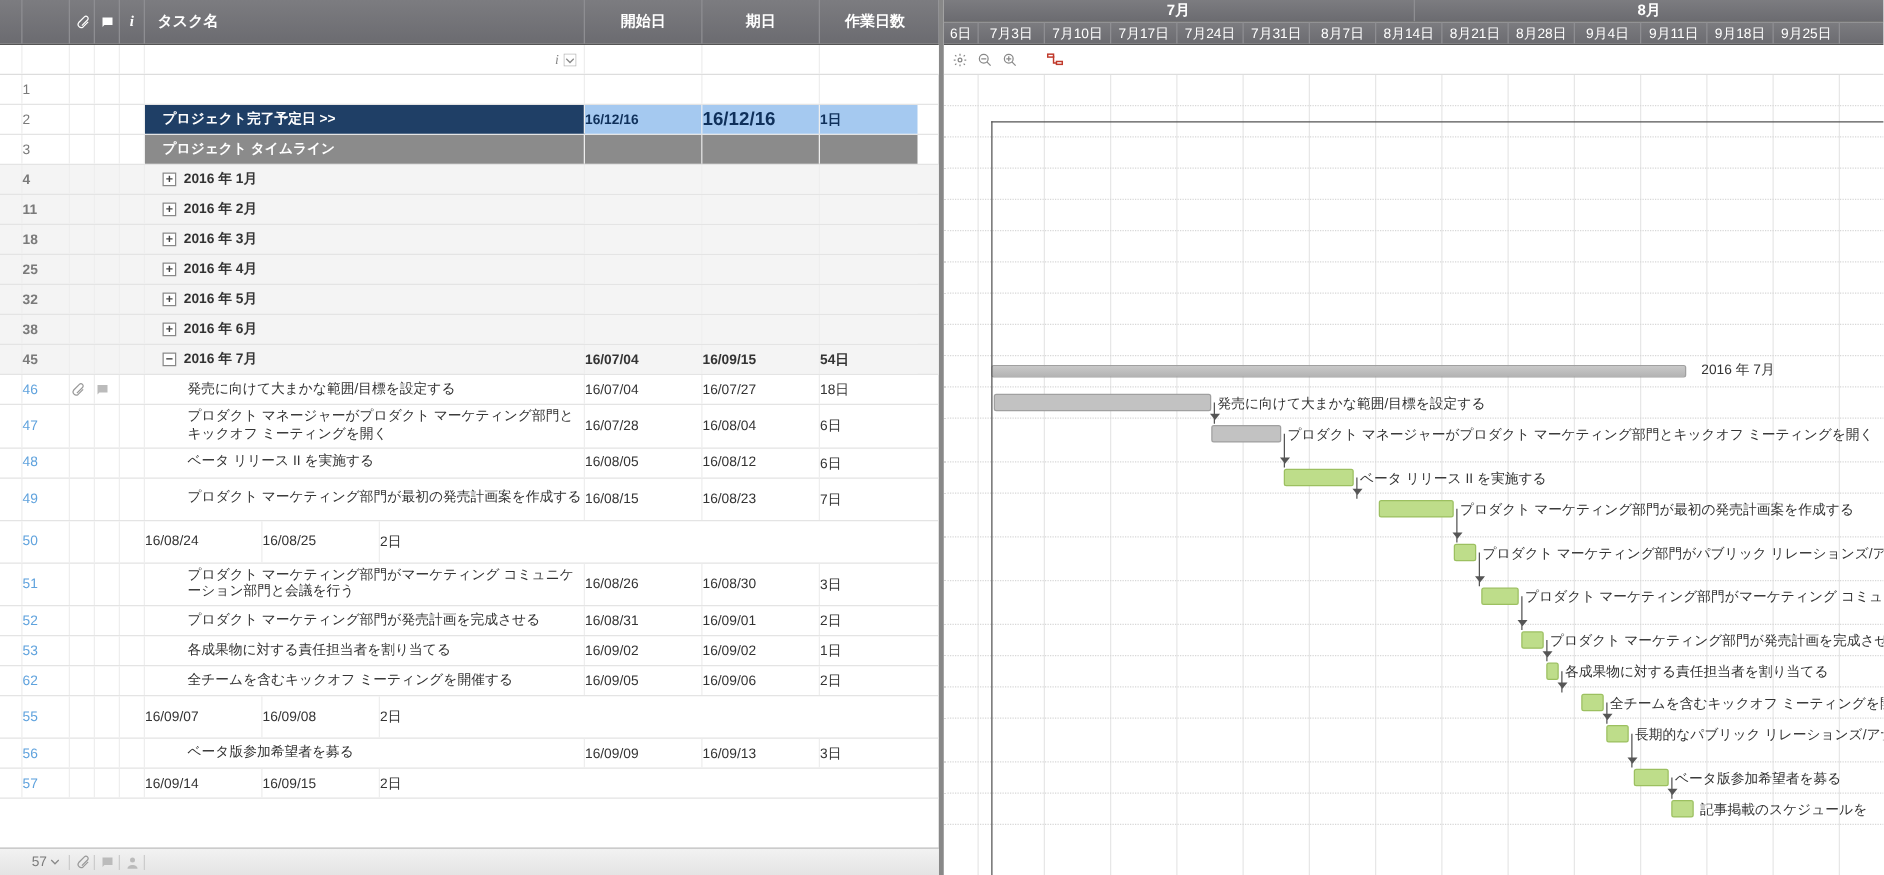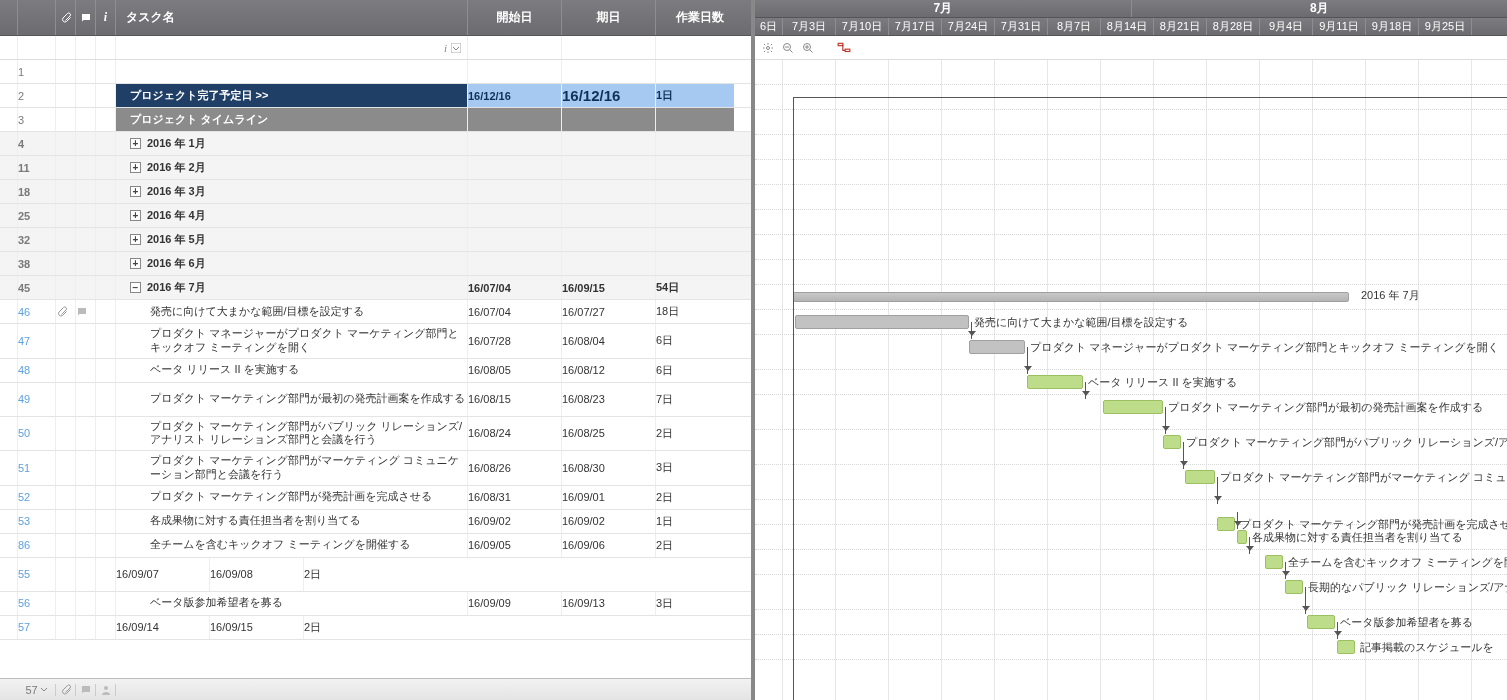--- a/index.html
+++ b/index.html
@@ -393,23 +393,20 @@
         <div class="start-col">16/08/15</div>
         <div class="end-col">16/08/23</div>
         <div class="days-col">7日</div>
       </div>
       <div class="row wrap">
         <div class="spacer-small"></div>
         <div class="rownum-col" style="color: rgb(95, 162, 221);">50</div>
         <div class="attach-col"></div>
         <div class="comment-col"></div>
         <div class="info-col"></div>
-        <div class="taskname-col">
-          <span class="indent2">プロダクト マーケティング部門がパブリック リレーションズ/アナリスト リレーションズ部門と会議を行う</span>
-        </div>
         <div class="start-col">16/08/24</div>
         <div class="end-col">16/08/25</div>
         <div class="days-col">2日</div>
       </div>
       <div class="row wrap">
         <div class="spacer-small"></div>
         <div class="rownum-col" style="color: rgb(95, 162, 221);">51</div>
         <div class="attach-col"></div>
         <div class="comment-col"></div>
         <div class="info-col"></div>
@@ -441,21 +438,21 @@
         <div class="info-col"></div>
         <div class="taskname-col">
           <span class="indent2">各成果物に対する責任担当者を割り当てる</span>
         </div>
         <div class="start-col">16/09/02</div>
         <div class="end-col">16/09/02</div>
         <div class="days-col">1日</div>
       </div>
       <div class="row">
         <div class="spacer-small"></div>
-        <div class="rownum-col" style="color: rgb(95, 162, 221);">86</div>
+        <div class="rownum-col" style="color: rgb(95, 162, 221);">62</div>
         <div class="attach-col"></div>
         <div class="comment-col"></div>
         <div class="info-col"></div>
         <div class="taskname-col">
           <span class="indent2">全チームを含むキックオフ ミーティングを開催する</span>
         </div>
         <div class="start-col">16/09/05</div>
         <div class="end-col">16/09/06</div>
         <div class="days-col">2日</div>
       </div>
@@ -648,21 +645,21 @@
         </div>
         <div class="arrow" style="left: 330px; top: 322px; height: 17px;"></div>
         <div class="bar bar-green" style="top: 375px; left: 408px; width: 18px;">
           <span class="bar-label">プロダクト マーケティング部門がパブリック リレーションズ/アナリ</span>
         </div>
         <div class="arrow" style="left: 410px; top: 347px; height: 27px;"></div>
         <div class="bar bar-green" style="top: 410px; left: 430px; width: 30px;">
           <span class="bar-label">プロダクト マーケティング部門がマーケティング コミュニ</span>
         </div>
         <div class="arrow" style="left: 428px; top: 382px; height: 27px;"></div>
-        <div class="bar bar-green" style="top: 445px; left: 462px; width: 18px; margin-top: 12px;">
+        <div class="bar bar-green" style="top: 445px; left: 462px; width: 18px;">
           <span class="bar-label">プロダクト マーケティング部門が発売計画を完成させ</span>
         </div>
         <div class="arrow" style="left: 462px; top: 417px; height: 27px;"></div>
         <div class="bar bar-green" style="top: 470px; left: 482px; width: 10px;">
           <span class="bar-label">各成果物に対する責任担当者を割り当てる</span>
         </div>
         <div class="arrow" style="left: 482px; top: 452px; height: 17px;"></div>
         <div class="bar bar-green" style="top: 495px; left: 510px; width: 18px;">
           <span class="bar-label">全チームを含むキックオフ ミーティングを開</span>
         </div>

